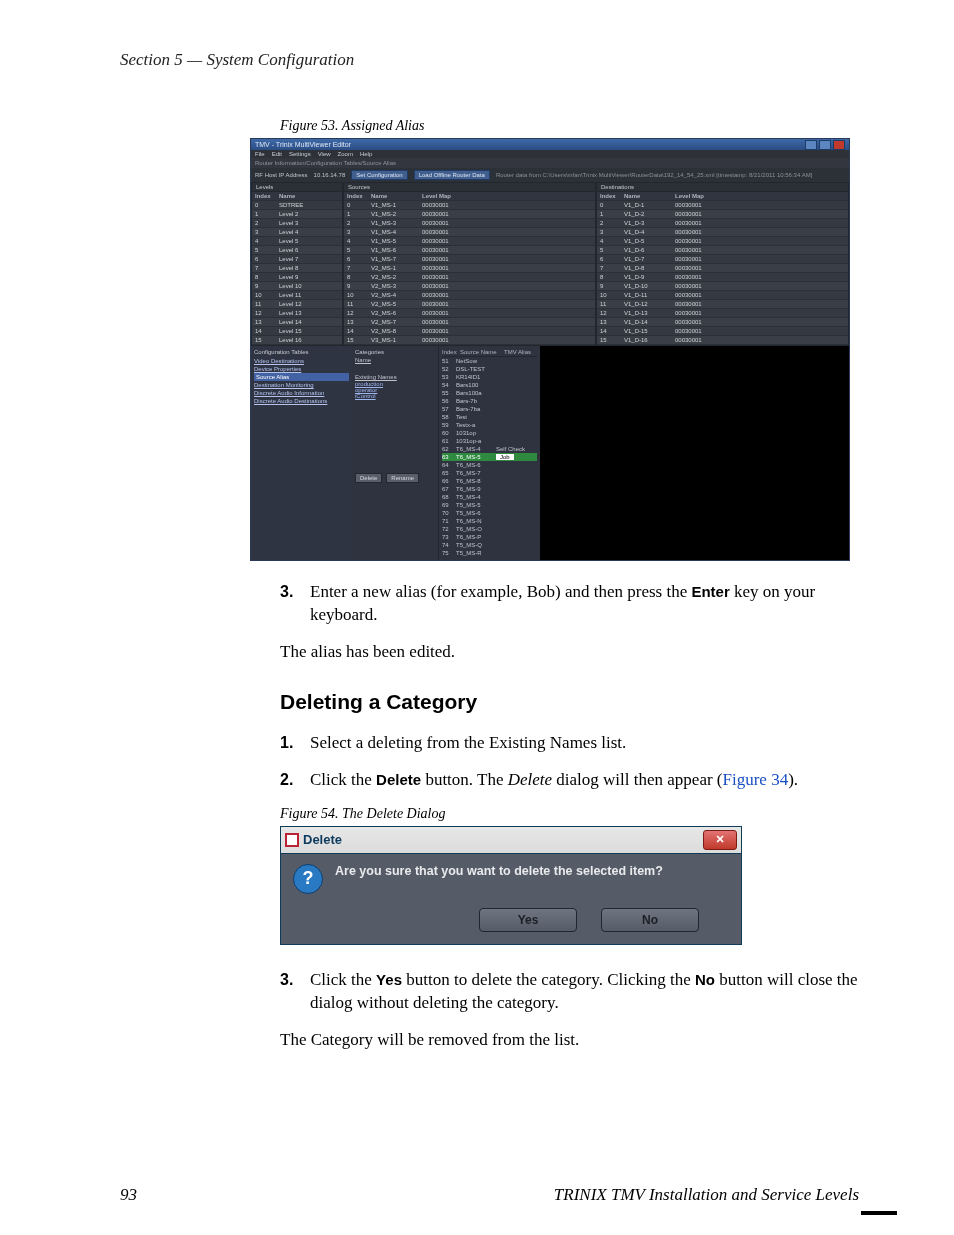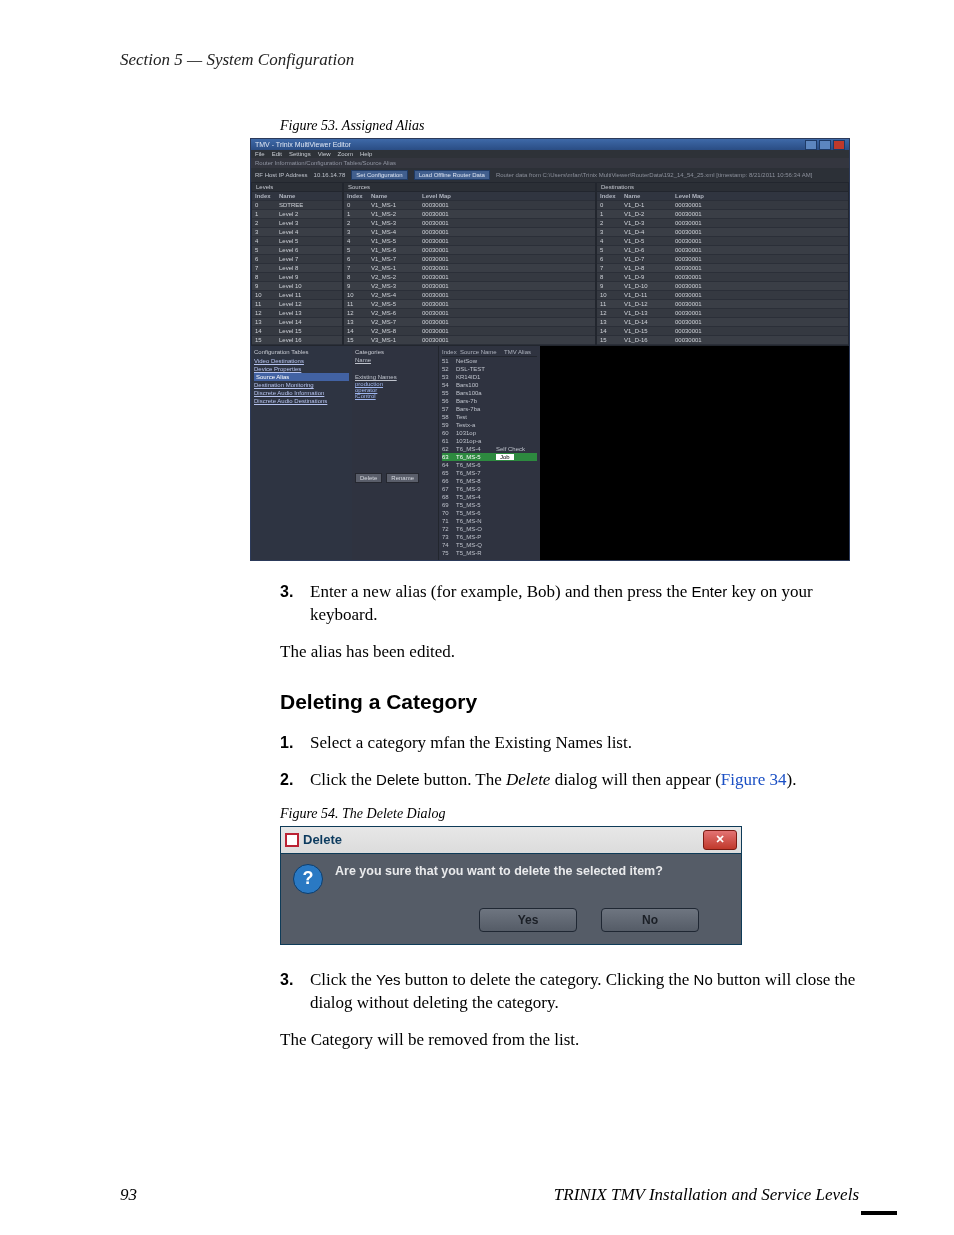--- a/index.html
+++ b/index.html
@@ -132,21 +132,21 @@
   .mini-btns { margin-top:4px; display:flex; gap:4px; }
   .mini-btns .mb { background:#5a5e6a; border:1px solid #25272f; padding:1px 4px; color:#d4d7de; }
 
   
   .body-block { margin-left: 160px; }
   .ol { list-style:none; padding:0; margin:0; }
   .ol li { display:flex; margin-bottom:14px; font-size:17px; line-height:1.35; }
   .ol .num { font-weight:bold; width:30px; flex-shrink:0; font-family: Arial, Helvetica, sans-serif; font-size:16px; }
   .para { font-size:17px; line-height:1.35; margin:0 0 20px 0; }
   .h2 { font-family: Arial, Helvetica, sans-serif; font-weight:bold; font-size:21px; margin:26px 0 18px 0; }
-  .kbd { font-family: Arial, Helvetica, sans-serif; font-weight:normal; font-size:15px; }
+  .kbd { font-family: Arial, Helvetica, sans-serif; font-weight:bold; font-size:15px; }
   .figref { color:#1a4fc4; }
   .caption2 { font-style: italic; font-size: 14px; margin:8px 0 4px 0; }
 
   
   .dialog {
     width:460px;
     border:1px solid #0e3b58;
     font-family: Tahoma, Verdana, sans-serif;
   }
   .dialog .dlg-title {
@@ -582,21 +582,21 @@
         </span>
       </li>
     </ol>
     <p class="para">The alias has been edited.</p>
 
     <div class="h2">Deleting a Category</div>
 
     <ol class="ol">
       <li>
         <span class="num">1.</span>
-        <span>Select a category mfan the Existing Names list.</span>
+        <span>Select a deleting from the Existing Names list.</span>
       </li>
       <li>
         <span class="num">2.</span>
         <span>
           <span>Click the </span><span class="kbd">Delete</span><span> button. The </span><em>Delete</em><span> dialog will then appear (</span><span class="figref">Figure 34</span><span>).</span>
         </span>
       </li>
     </ol>
 
     <div class="caption2">Figure 54.  The Delete Dialog</div>

